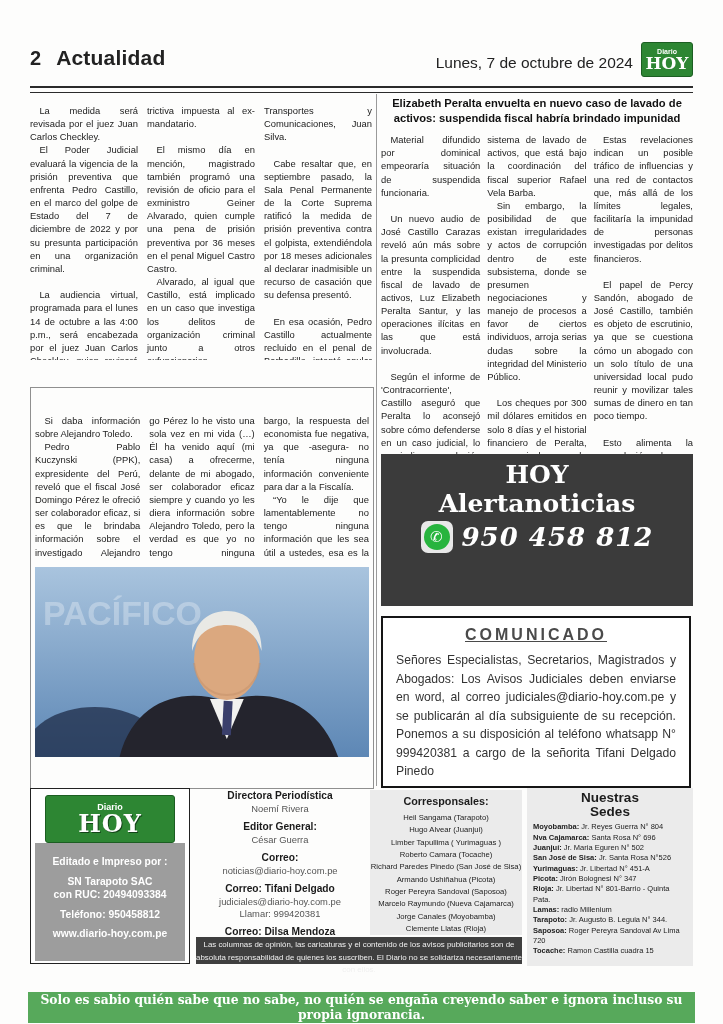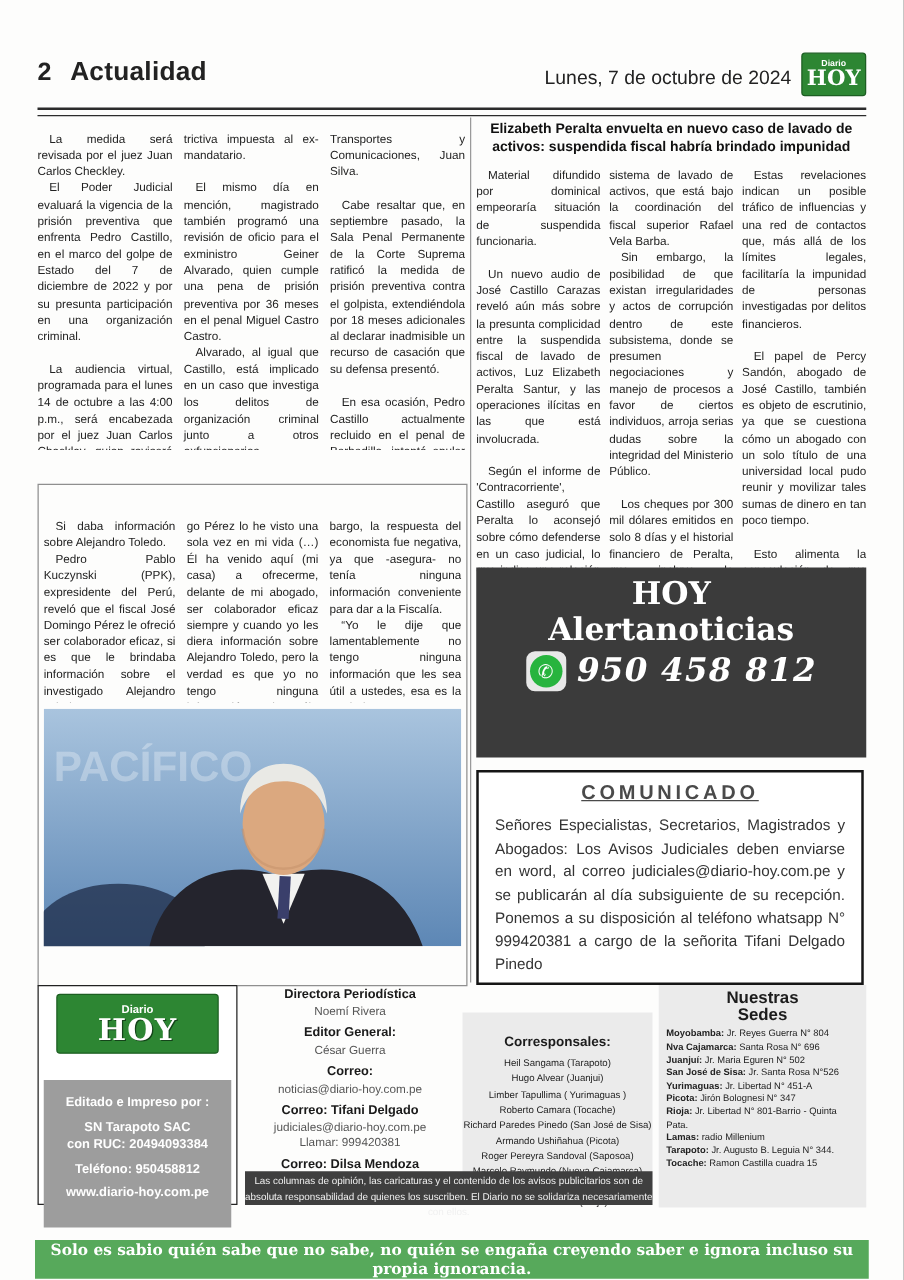--- a/index.html
+++ b/index.html
@@ -49,29 +49,29 @@
               border:2.5px solid #151515;background:#fff;padding:8px 13px;box-sizing:border-box;}
   .com-title{text-align:center;font-size:16px;font-weight:bold;letter-spacing:3px;color:#4a4a4a;
              text-decoration:underline;margin-bottom:7px;}
   .com-body{font-size:12.2px;line-height:1.52;text-align:justify;color:#333;}
   
   #pub-box{position:absolute;left:30px;top:788px;width:160px;height:176px;border:1.5px solid #222;
            background:#fff;box-sizing:border-box;padding:4px;}
   .pub-logo{width:128px;height:46px;margin:2px auto 0 auto;}
   .pub-logo .small{font-size:9px;}
   .pub-logo .big{font-size:24px;letter-spacing:1px;text-shadow:1px 1px 0 #14441a;}
-  .pub-gray{margin-top:21px;background:#9d9d9d;color:#fff;text-align:center;font-weight:bold;
+  .pub-gray{margin-top:0;background:#9d9d9d;color:#fff;text-align:center;font-weight:bold;
             font-size:10.3px;line-height:1.25;height:112px;padding-top:6px;}
   .pub-gray div{margin-top:7px;}
   #staff{position:absolute;left:196px;top:790px;width:168px;text-align:center;}
   .staff-item{margin-bottom:6px;}
   .staff-label{font-size:10.2px;font-weight:bold;color:#1a1a1a;line-height:1.25;}
   .staff-value{font-size:9.4px;color:#555;line-height:1.3;white-space:pre-line;}
   #corresponsales{position:absolute;left:370px;top:790px;width:152px;height:145px;background:#ebebeb;
-                  text-align:center;padding-top:18px;box-sizing:border-box;margin-top:20px;}
+                  text-align:center;padding-top:5px;box-sizing:border-box;}
   .cor-title{font-size:10.8px;font-weight:bold;margin-bottom:5px;}
   .cor-item{font-size:7.7px;line-height:1.6;color:#222;}
   #sedes{position:absolute;left:527px;top:788px;width:166px;height:178px;background:#ebebeb;
          padding:3px 6px;box-sizing:border-box;}
   .sed-title{font-size:13.5px;font-weight:bold;text-align:center;line-height:1.05;width:80px;margin:0 auto 3px auto;}
   .sed-item{font-size:7.5px;line-height:1.38;color:#222;}
   .sed-city{font-weight:bold;}
   #disclaimer{position:absolute;left:196px;top:937px;width:326px;height:27px;background:#3f3f3f;
               color:#f0f0f0;font-size:7.9px;line-height:1.6;text-align:center;padding-top:2px;box-sizing:border-box;}
   #banner{position:absolute;left:28px;top:992px;width:667px;height:31px;background:#57a95b;
@@ -236,20 +236,21 @@
     <div class="sed-title">Nuestras Sedes</div>
     <div class="sed-item"><span class="sed-city">Moyobamba:</span> <span>Jr. Reyes Guerra N° 804</span></div>
     <div class="sed-item"><span class="sed-city">Nva Cajamarca:</span> <span>Santa Rosa N° 696</span></div>
     <div class="sed-item"><span class="sed-city">Juanjuí:</span> <span>Jr. Maria Eguren N° 502</span></div>
     <div class="sed-item"><span class="sed-city">San José de Sisa:</span> <span>Jr. Santa Rosa N°526</span></div>
     <div class="sed-item"><span class="sed-city">Yurimaguas:</span> <span>Jr. Libertad N° 451-A</span></div>
     <div class="sed-item"><span class="sed-city">Picota:</span> <span>Jirón Bolognesi N° 347</span></div>
     <div class="sed-item"><span class="sed-city">Rioja:</span> <span>Jr. Libertad N° 801-Barrio - Quinta Pata.</span></div>
     <div class="sed-item"><span class="sed-city">Lamas:</span> <span>radio Millenium</span></div>
     <div class="sed-item"><span class="sed-city">Tarapoto:</span> <span>Jr. Augusto B. Leguia N° 344.</span></div>
+    <div class="sed-item"><span class="sed-city">Saposoa:</span> <span>Roger Pereyra Sandoval Av  Lima 720</span></div>
     <div class="sed-item"><span class="sed-city">Tocache:</span> <span>Ramon Castilla cuadra  15</span></div>
   </div>
 
   <div id="disclaimer">Las columnas de opinión,  las caricaturas y el contenido de los avisos publicitarios  son de absoluta responsabilidad de quienes los suscriben.  El Diario no se solidariza necesariamente con ellos.</div>
 
   <div id="banner">Solo es sabio quién sabe que no sabe, no quién se engaña creyendo saber e ignora incluso su propia ignorancia.</div>
 
 </div>
 
 </body></html>

